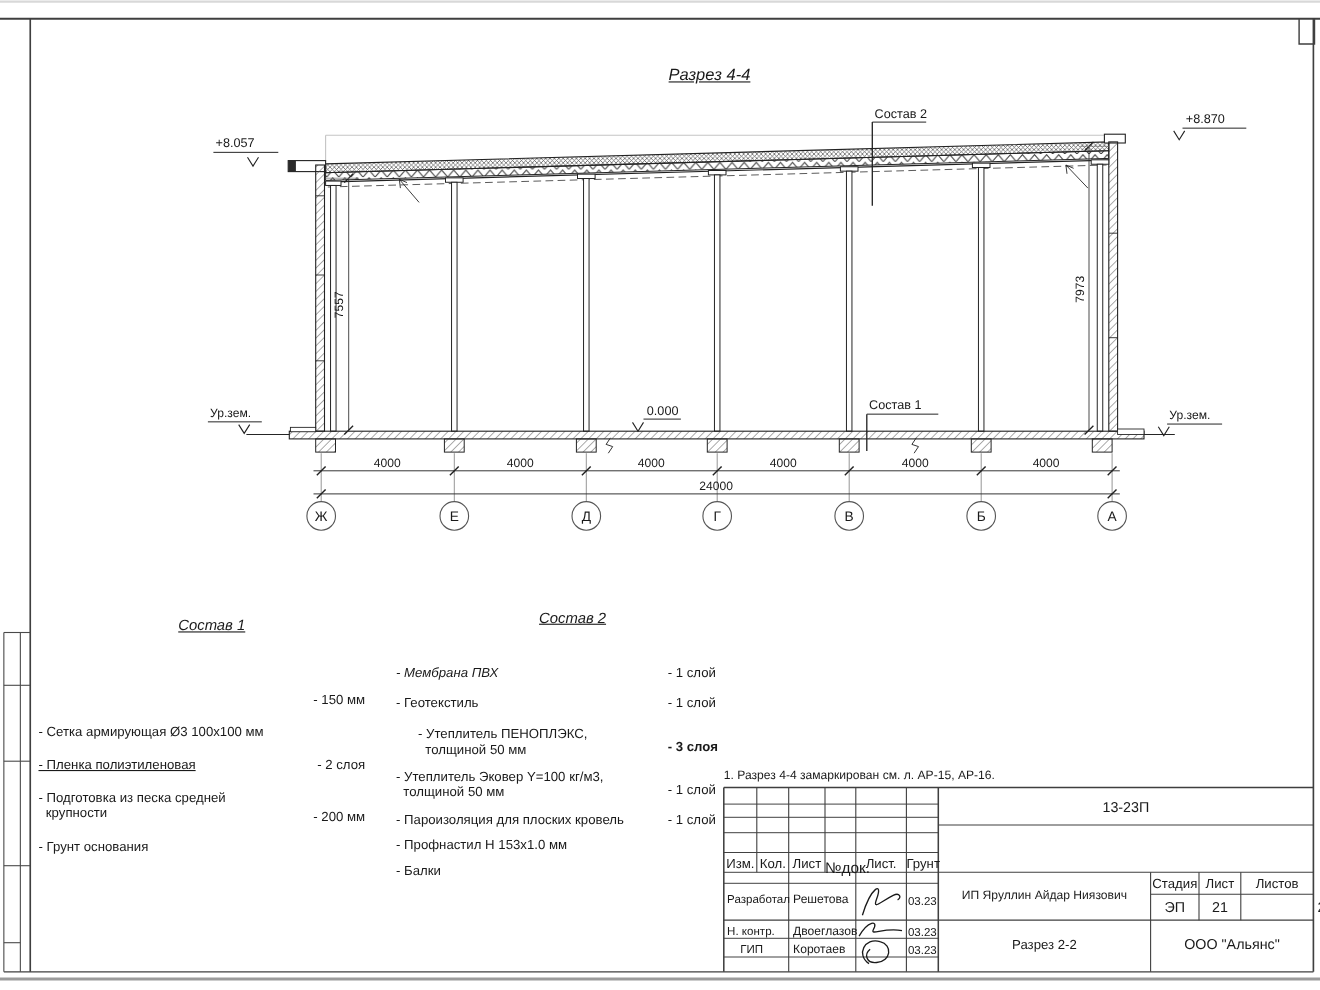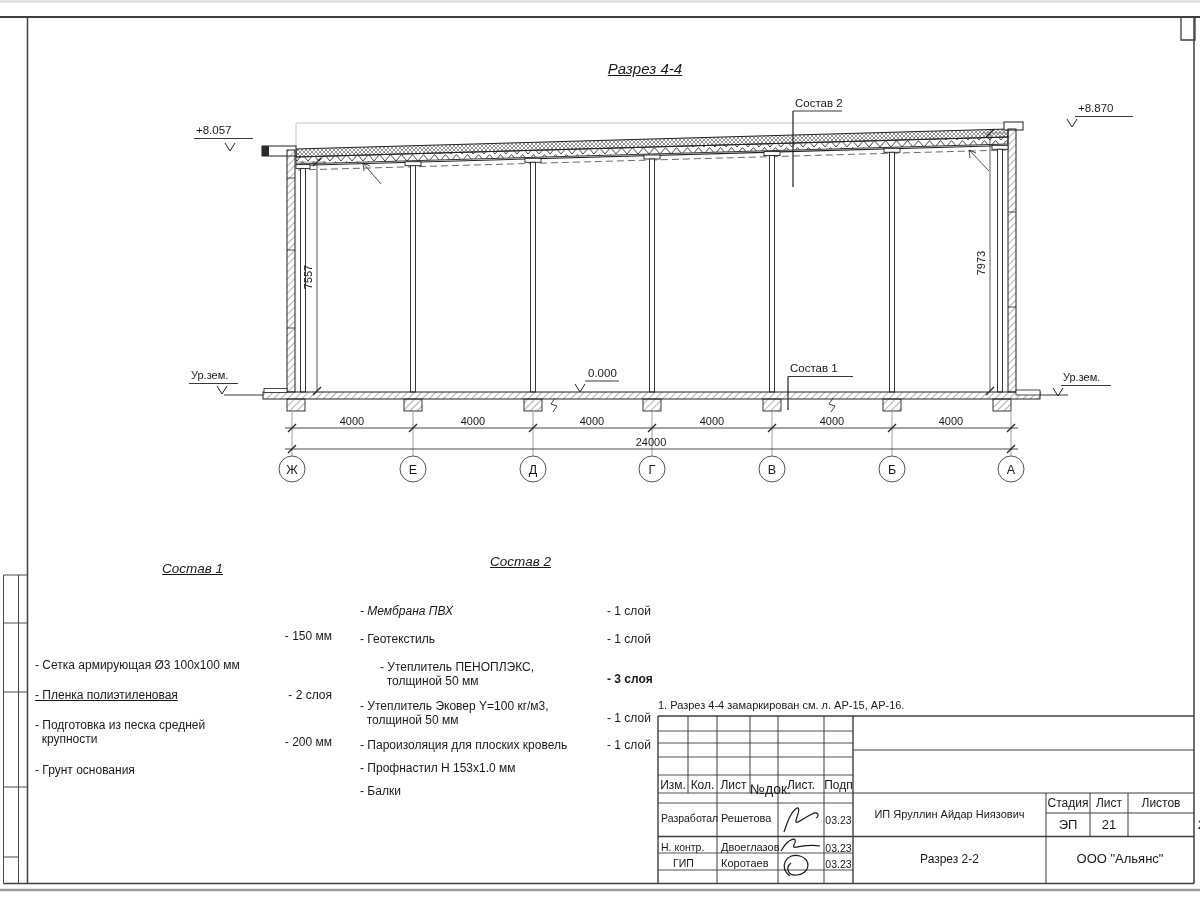--- a/index.html
+++ b/index.html
@@ -300,27 +300,28 @@
   <div class="t s12" style="left:360px;top:699px;width:240px;">- Утеплитель Эковер Y=100 кг/м3,
 &nbsp;&nbsp;толщиной 50 мм</div>
   <div class="t s12" style="left:607px;top:711px;width:60px;">- 1 слой</div>
   <div class="t s12" style="left:360px;top:738px;width:240px;">- Пароизоляция для плоских кровель</div>
   <div class="t s12" style="left:607px;top:738px;width:60px;">- 1 слой</div>
   <div class="t s12" style="left:360px;top:761px;width:240px;">- Профнастил Н 153х1.0 мм</div>
   <div class="t s12" style="left:360px;top:784px;width:240px;">- Балки</div>
 
   <div class="t s11" style="left:658px;top:699px;width:300px;">1. Разрез 4-4 замаркирован см. л. АР-15, АР-16.</div>
 
+  <div class="t s13 ctr" style="left:853px;top:726px;width:341px;">13-23П</div>
 
   <div class="t s12 ctr" style="left:658px;top:778px;width:30px;">Изм.</div>
   <div class="t s12 ctr" style="left:688px;top:778px;width:29px;">Кол.</div>
   <div class="t s12 ctr" style="left:717px;top:778px;width:33px;">Лист</div>
   <div class="t s9 ctr" style="left:750px;top:781px;width:28px;">№док.</div>
   <div class="t s12 ctr" style="left:778px;top:778px;width:46px;">Лист.</div>
-  <div class="t s12 ctr" style="left:824px;top:778px;width:29px;">Подп</div>
+  <div class="t s12 ctr" style="left:824px;top:778px;width:29px;">Грунт</div>
 
   <div class="t s10" style="left:661px;top:812px;width:56px;">Разработал</div>
   <div class="t s11" style="left:721px;top:812px;width:56px;">Решетова</div>
   <div class="t s10 ctr" style="left:824px;top:814px;width:29px;">03.23</div>
   <div class="t s10" style="left:661px;top:841px;width:56px;">Н. контр.</div>
   <div class="t s11" style="left:721px;top:841px;width:58px;">Двоеглазов</div>
   <div class="t s10 ctr" style="left:824px;top:842px;width:29px;">03.23</div>
   <div class="t s10" style="left:635px;top:857px;width:56px;padding-left:38px;">ГИП</div>
   <div class="t s11" style="left:721px;top:857px;width:58px;">Коротаев</div>
   <div class="t s10 ctr" style="left:824px;top:858px;width:29px;">03.23</div>

